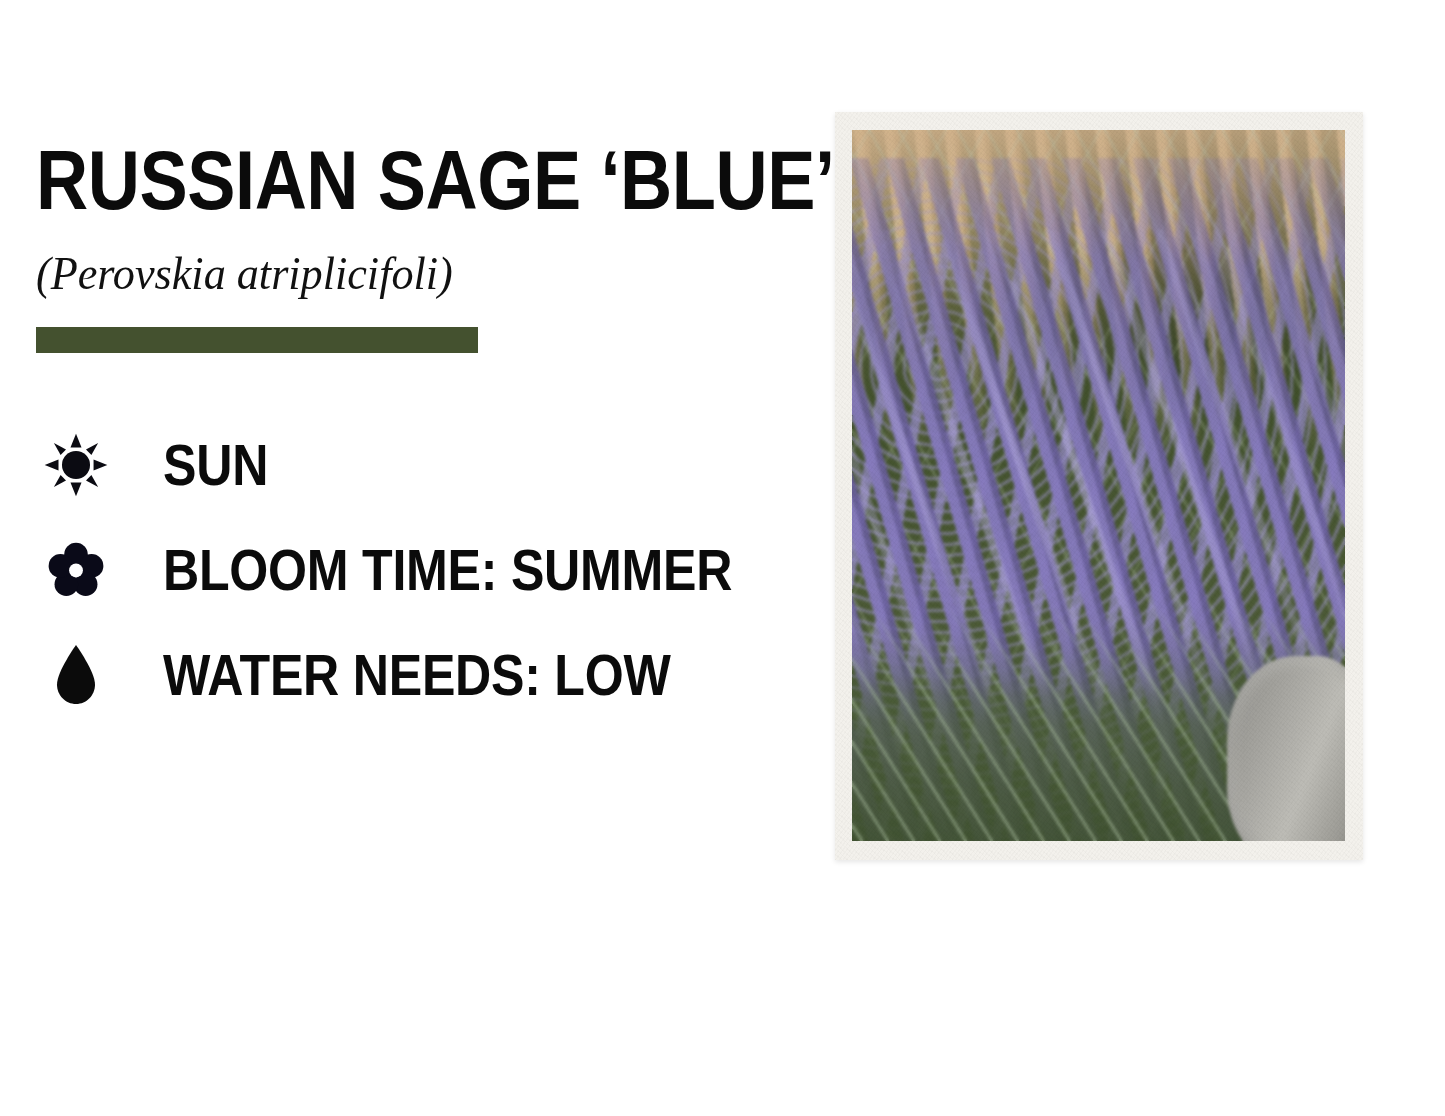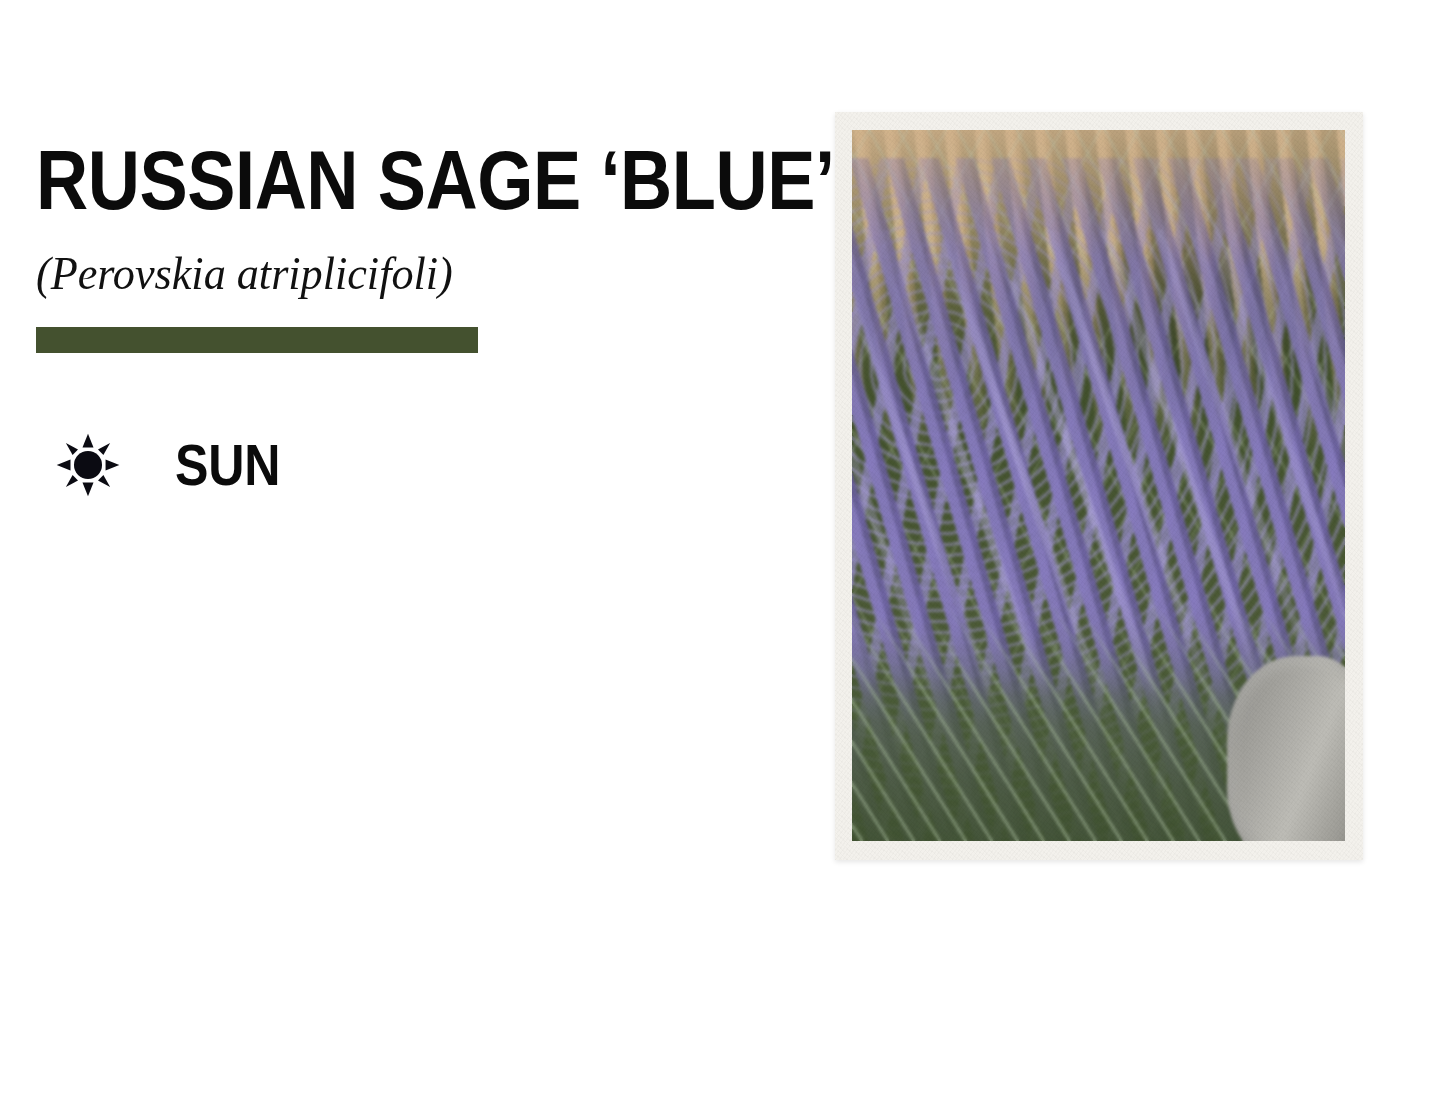--- a/index.html
+++ b/index.html
@@ -55,21 +55,21 @@
     top: 327px;
     width: 442px;
     height: 26px;
     background: #44512f;
   }
 
   
 
   .feature-list {
     position: absolute;
-    left: 12px;
+    left: 0;
     top: 412px;
     width: 1180px;
   }
 
   .feature-row {
     position: relative;
     height: 105px;
     display: flex;
     align-items: center;
   }
@@ -273,21 +273,44 @@
           <polygon points="11.2,11.2 22.6,17.5 17.5,22.6"></polygon>
           <polygon points="52.8,52.8 41.4,46.5 46.5,41.4"></polygon>
           <polygon points="52.8,11.2 46.5,22.6 41.4,17.5"></polygon>
           <polygon points="11.2,52.8 17.5,41.4 22.6,46.5"></polygon>
         </g>
       </svg>
     </span>
     <span class="feature-label">SUN</span>
   </div>
 
-
+  <div class="feature-row">
+    <span class="feature-icon">
+      <svg width="60" height="60" viewBox="0 0 64 64" aria-hidden="true">
+        <g fill="#0a0a18">
+          <circle cx="32" cy="15.5" r="12.6"></circle>
+          <circle cx="48.6" cy="27.6" r="12.6"></circle>
+          <circle cx="42.3" cy="47.2" r="12.6"></circle>
+          <circle cx="21.7" cy="47.2" r="12.6"></circle>
+          <circle cx="15.4" cy="27.6" r="12.6"></circle>
+        </g>
+        <circle cx="32" cy="32.5" r="7.4" fill="#ffffff"></circle>
+      </svg>
+    </span>
+    <span class="feature-label">BLOOM TIME: SUMMER</span>
+  </div>
+
+  <div class="feature-row">
+    <span class="feature-icon">
+      <svg width="56" height="64" viewBox="0 0 48 64" aria-hidden="true">
+        <path d="M24 2 C24 2 5 28.5 5 41.5 C5 52.4 13.5 61 24 61 C34.5 61 43 52.4 43 41.5 C43 28.5 24 2 24 2 Z" fill="#0b0b0b"></path>
+      </svg>
+    </span>
+    <span class="feature-label">WATER NEEDS: LOW</span>
+  </div>
 
 
 
 </div>
 
 <div class="photo-frame">
   <div class="photo-window">
     <div class="photo-art">
       <div class="layer-backdrop"></div>
       <div class="layer-plumes"></div>

